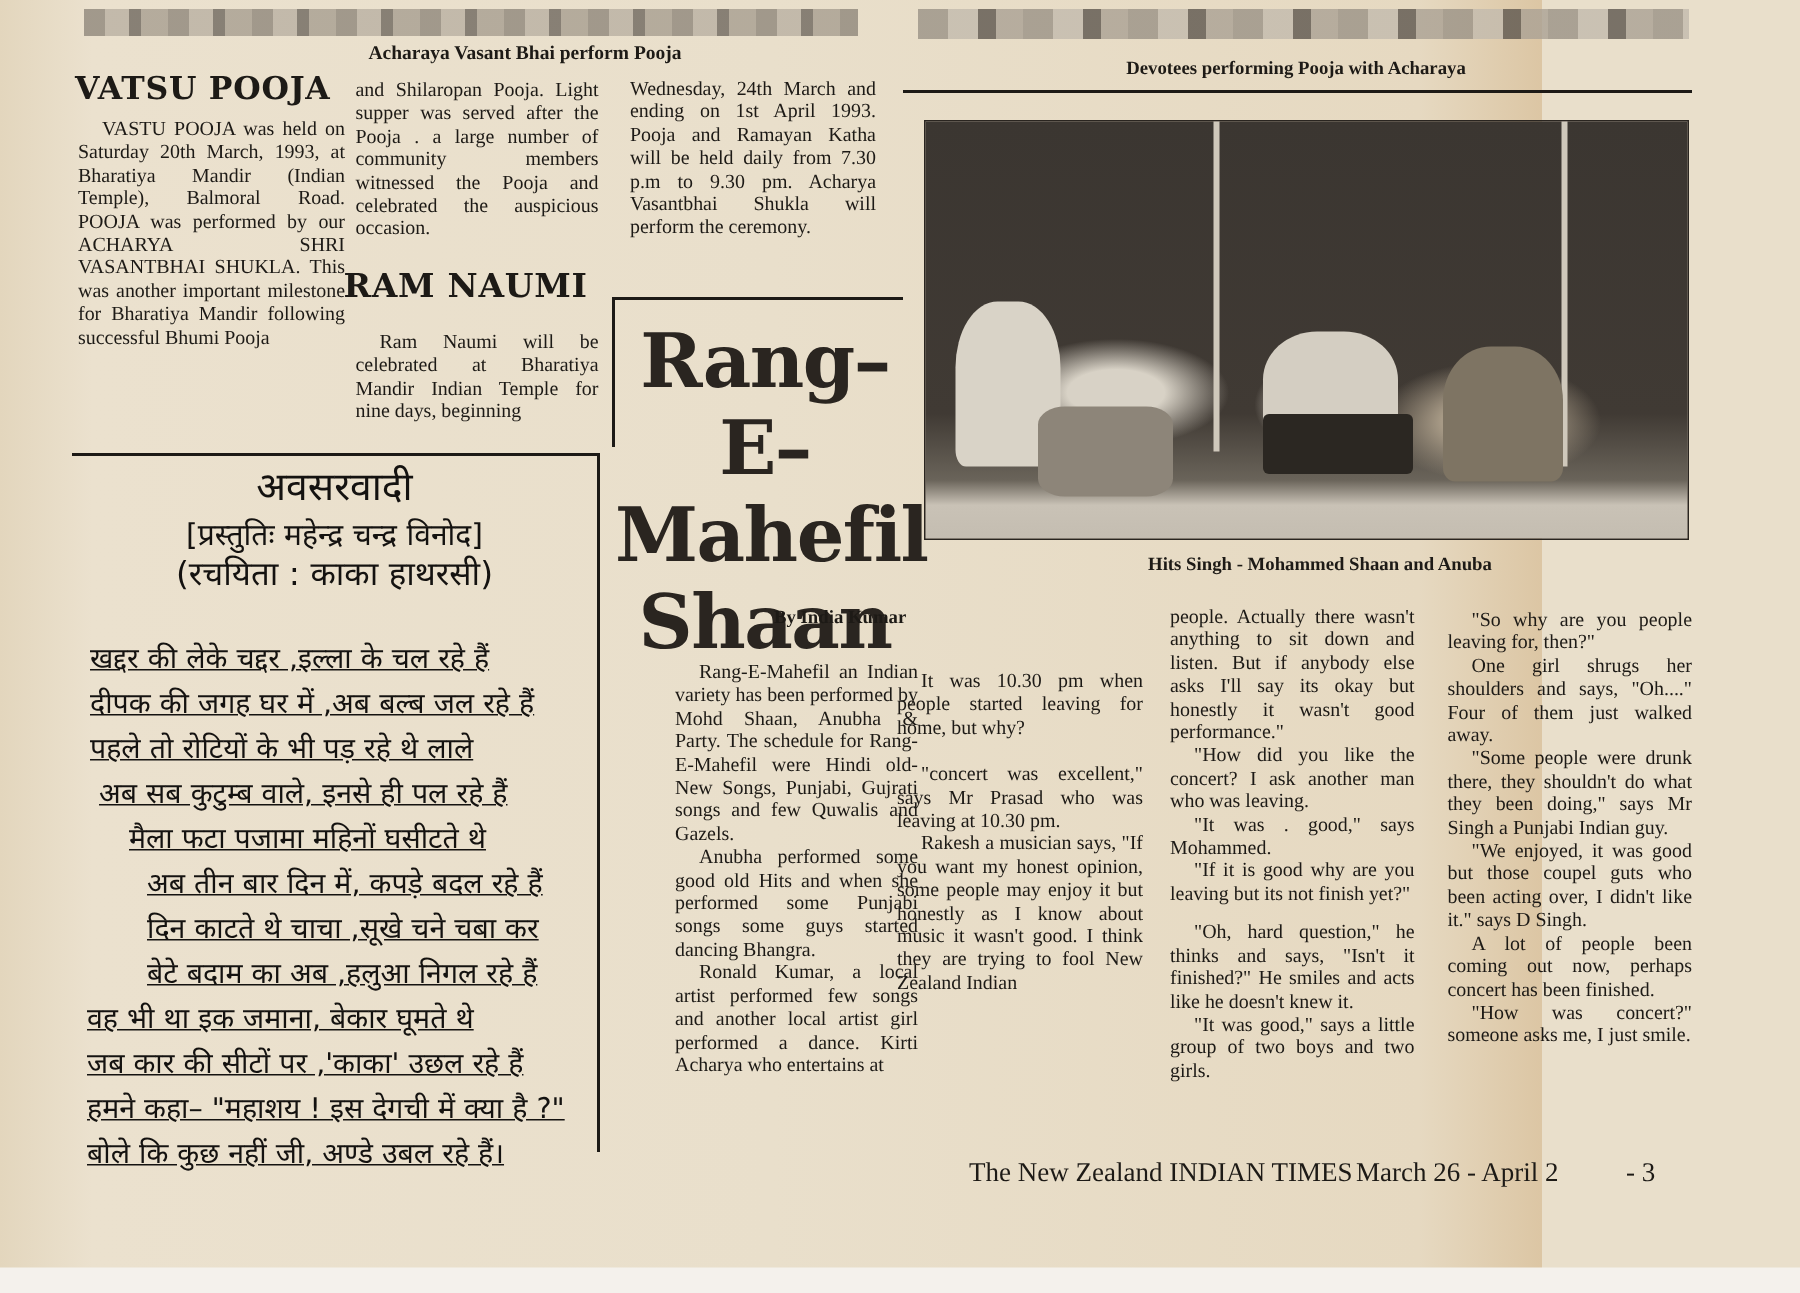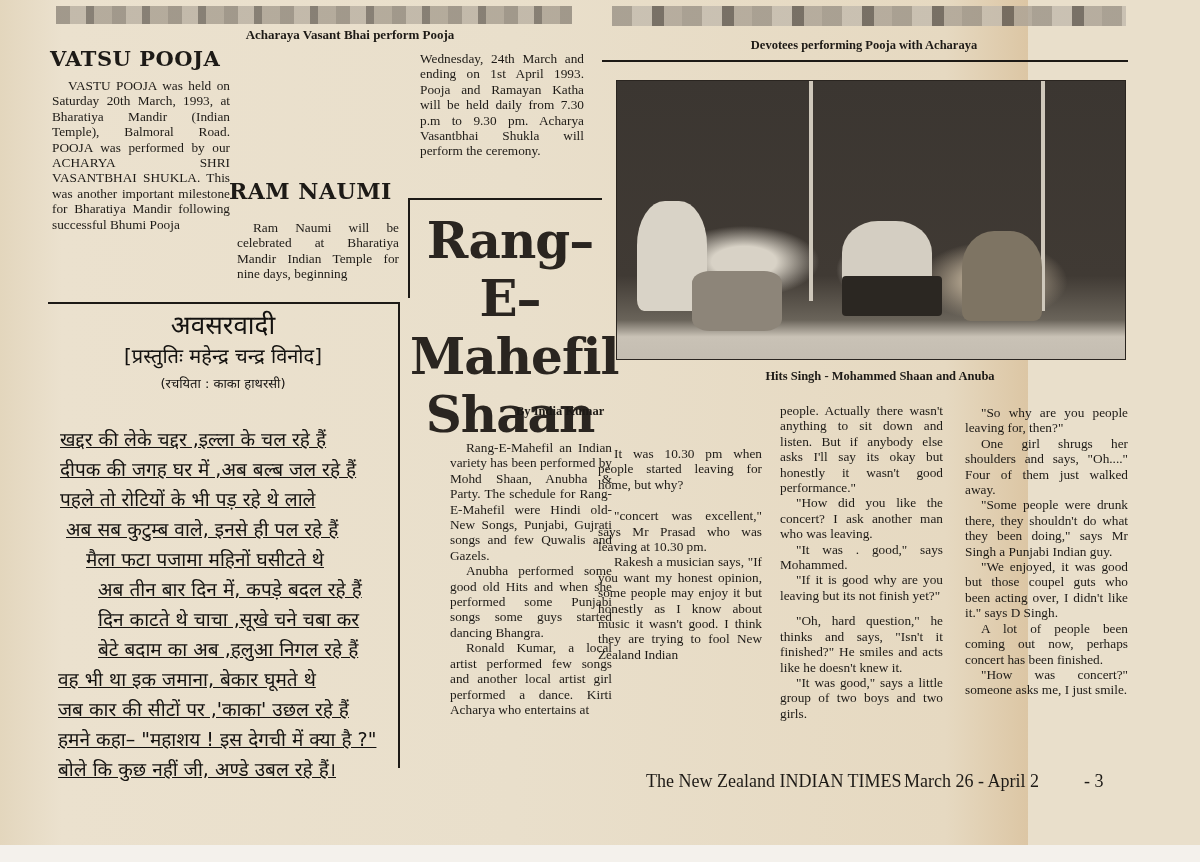--- a/index.html
+++ b/index.html
@@ -57,35 +57,38 @@
   <div class="abs photo-top-right"></div>
 
   <div class="abs caption" style="left:170px; top:27px; width:360px;">Acharaya Vasant Bhai perform Pooja</div>
   <div class="abs caption" style="left:600px; top:38px; width:528px; font-size:12.5px;">Devotees performing Pooja with Acharaya</div>
   <div class="abs rule-h" style="left:602px; top:60px; width:526px; height:1.5px;"></div>
 
   <div class="abs headline" style="left:50px; top:46px; width:182px; font-size:21px; white-space:nowrap;">VATSU POOJA</div>
   <div class="abs col-text" style="left:52px; top:78px; width:178px;">
     <p>VASTU POOJA was held on Saturday 20th March, 1993, at Bharatiya Mandir (Indian Temple), Balmoral Road. POOJA was performed by our ACHARYA SHRI VASANTBHAI SHUKLA. This was another important milestone for Bharatiya Mandir following successful Bhumi Pooja</p>
   </div>
+  <div class="abs col-text" style="left:237px; top:52px; width:162px;">
+    <p class="noindent">and Shilaropan Pooja. Light supper was served after the Pooja . a large number of community members witnessed the Pooja and celebrated the auspicious occasion.</p>
+  </div>
 
   <div class="abs headline" style="left:229px; top:178px; width:176px; font-size:22px; white-space:nowrap;">RAM NAUMI</div>
   <div class="abs col-text" style="left:237px; top:220px; width:162px;">
     <p>Ram Naumi will be celebrated at Bharatiya Mandir Indian Temple for nine days, beginning</p>
   </div>
   <div class="abs col-text" style="left:420px; top:51px; width:164px;">
     <p class="noindent">Wednesday, 24th March and ending on 1st April 1993. Pooja and Ramayan Katha will be held daily from 7.30 p.m to 9.30 pm. Acharya Vasantbhai Shukla will perform the ceremony.</p>
   </div>
 
   <div class="abs rule-h" style="left:48px; top:302px; width:352px;"></div>
   <div class="abs rule-v" style="left:398px; top:302px; height:466px;"></div>
   <div class="abs" style="left:48px; top:308px; width:350px; text-align:center;">
     <div class="hindi" style="font-size:26px; line-height:34px;">अवसरवादी</div>
     <div class="hindi" style="font-size:20px; line-height:28px;">[प्रस्तुतिः महेन्द्र चन्द्र विनोद]</div>
-    <div class="hindi" style="font-size:13px; line-height:28px;">(रचयिता : काका हाथरसी)</div>
+    <div class="hindi" style="font-size:22px; line-height:28px;">(रचयिता : काका हाथरसी)</div>
   </div>
   <div class="abs hindi" style="left:58px; top:424px; width:340px;">
     <div class="hindi-line" style="padding-left:2px;">खद्दर की लेके चद्दर ,इल्ला के चल रहे हैं</div>
     <div class="hindi-line" style="padding-left:2px;">दीपक की जगह घर में ,अब बल्ब जल रहे हैं</div>
     <div class="hindi-line" style="padding-left:2px;">पहले तो रोटियों के भी पड़ रहे थे लाले</div>
     <div class="hindi-line" style="padding-left:8px;">अब सब कुटुम्ब वाले, इनसे ही पल रहे हैं</div>
     <div class="hindi-line" style="padding-left:28px;">मैला फटा पजामा महिनों घसीटते थे</div>
     <div class="hindi-line" style="padding-left:40px;">अब तीन बार दिन में, कपड़े बदल रहे हैं</div>
     <div class="hindi-line" style="padding-left:40px;">दिन काटते थे चाचा ,सूखे चने चबा कर</div>
     <div class="hindi-line" style="padding-left:40px;">बेटे बदाम का अब ,हलुआ निगल रहे हैं</div>

